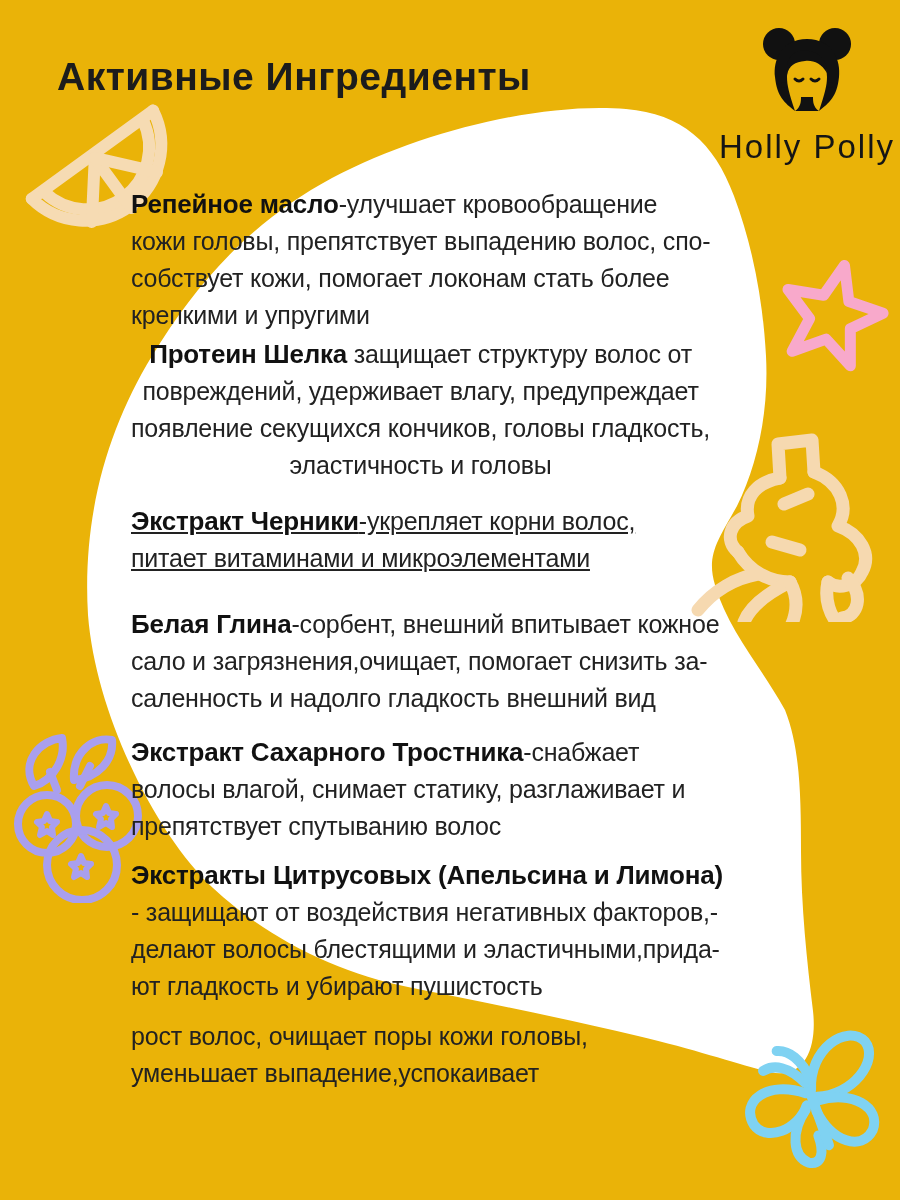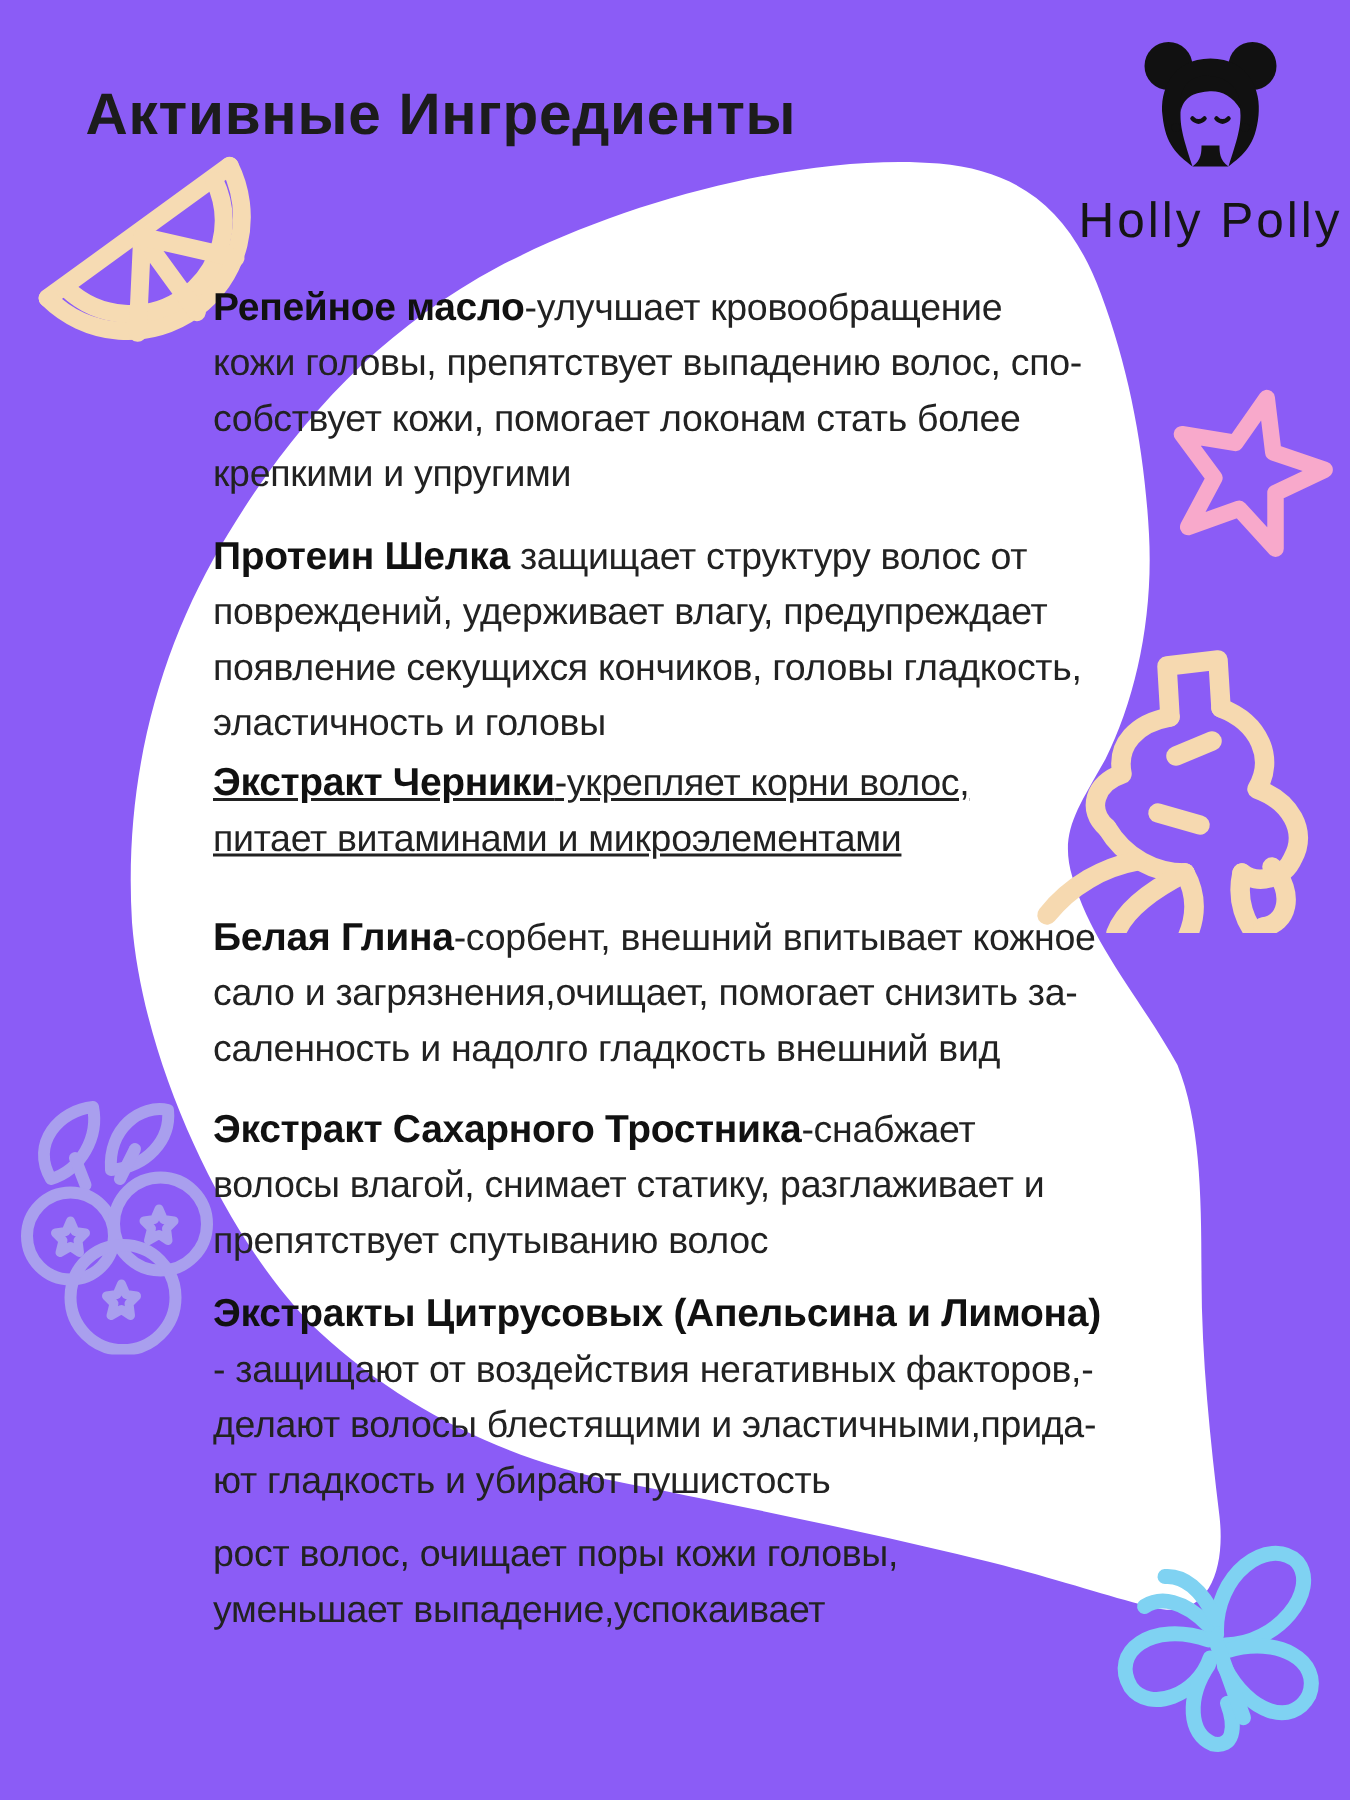--- a/index.html
+++ b/index.html
@@ -1,29 +1,29 @@
 <!DOCTYPE html>
 <html><head>
 <meta charset="utf-8">
 <style>
   html,body{margin:0;padding:0;}
   body{font-family:"Liberation Sans", sans-serif; background:#555;}
-  #canvas{position:relative;width:900px;height:1200px;overflow:hidden;background:#8b5cf6;}
+  #canvas{position:relative;width:900px;height:1200px;overflow:hidden;background:#eab308;}
   svg{display:block;}
 
   
   #title{position:absolute;left:57px;top:55px;z-index:6;font-size:39px;font-weight:bold;
          color:#1c1c1c;letter-spacing:0.5px;}
   #logo{position:absolute;left:712px;top:26px;z-index:6;width:190px;text-align:center;}
   #logo .mark{margin:0 auto;width:104px;height:96px;}
   #logo .word{margin-top:6px;font-size:33px;color:#151515;letter-spacing:2px;white-space:nowrap;}
 
   
   #sections{position:absolute;left:131px;top:0;width:680px;z-index:5;}
-  .section{position:absolute;left:0;color:#222;font-size:25px;line-height:37px;letter-spacing:-0.2px;margin-left:11px;}
+  .section{position:absolute;left:0;color:#222;font-size:25px;line-height:37px;letter-spacing:-0.2px;}
   .section .line{display:block;white-space:nowrap;}
   .section strong{font-weight:bold;color:#111;font-size:26px;}
 
   
   .deco{position:absolute;z-index:3;}
   #blob{position:absolute;left:0;top:0;z-index:2;}
 </style>
 </head>
 <body>
 
@@ -130,21 +130,21 @@
   </div>
 
   <div id="sections">
     <div class="section" style="top: 186px;">
       <span class="line"><strong>Репейное масло</strong><span>-улучшает кровообращение</span></span>
     <span class="line">кожи головы, препятствует выпадению волос, спо-</span>
         <span class="line">собствует кожи, помогает локонам стать более</span>
         <span class="line">крепкими и упругими</span>
       </div>
 
-    <div class="section" style="top: 352px;">
+    <div class="section" style="top: 336px; text-align: center;">
       <span class="line"><strong>Протеин Шелка</strong><span> защищает структуру волос от</span></span>
     <span class="line">повреждений, удерживает влагу, предупреждает</span>
         <span class="line">появление секущихся кончиков, головы гладкость,</span>
         <span class="line">эластичность и головы</span>
       </div>
 
     <div class="section" style="top: 503px; text-decoration: underline;">
       <span class="line"><strong>Экстракт Черники</strong><span>-укрепляет корни волос,</span></span>
     <span class="line">питает витаминами и микроэлементами</span>
       </div>

